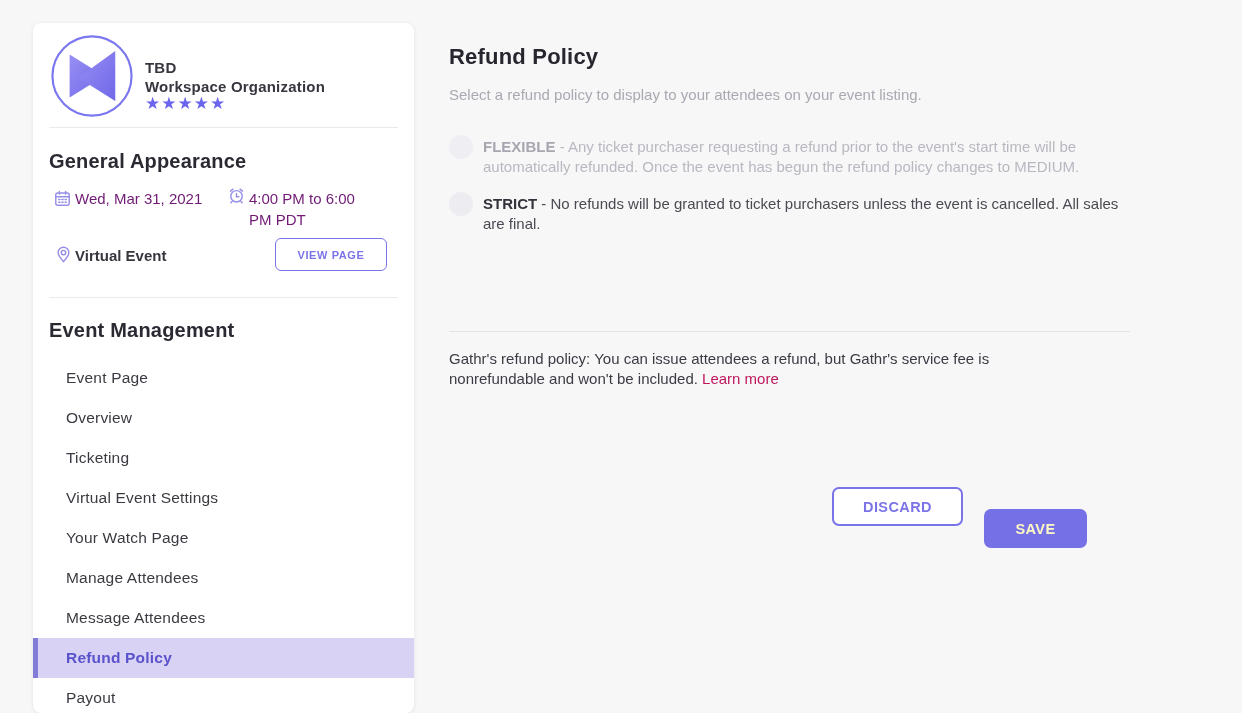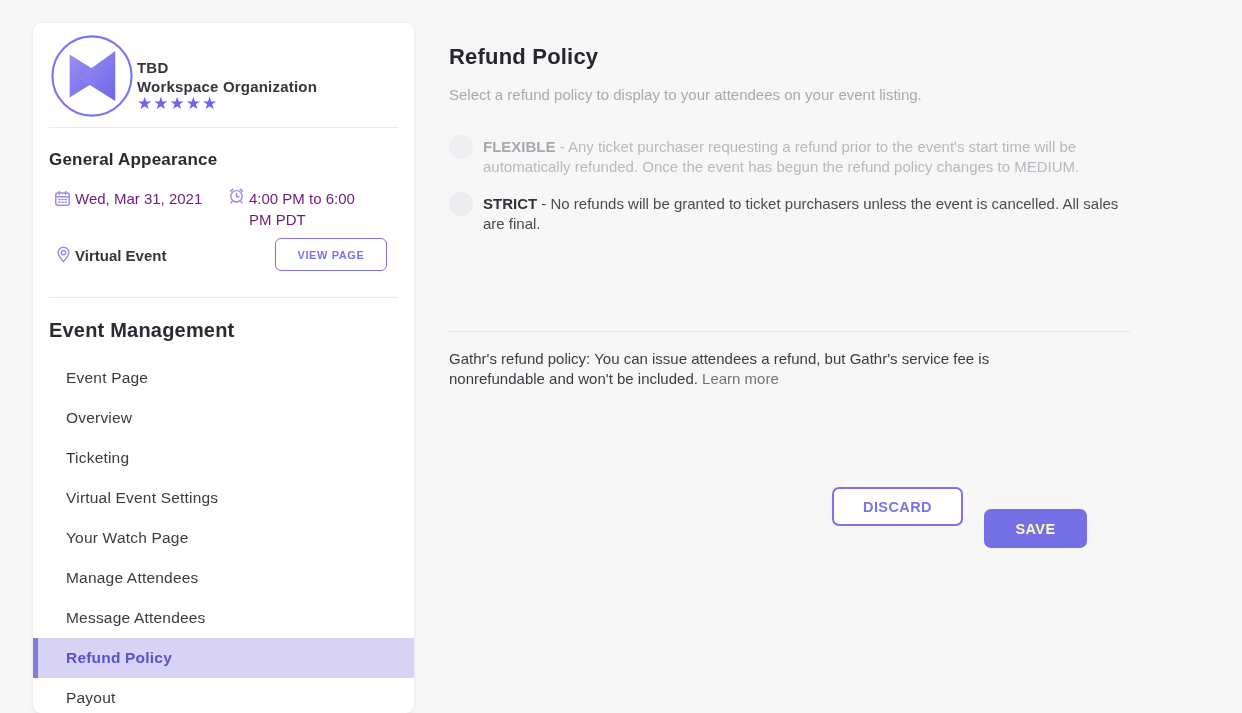--- a/index.html
+++ b/index.html
@@ -12,27 +12,27 @@
   }
 
   
   .sidebar-card {
     position:absolute; left:33px; top:23px; width:381px; height:690px;
     background:#ffffff; border-radius:8px;
     box-shadow:0 1px 4px rgba(30,30,60,.07), 0 0 1px rgba(30,30,60,.08);
   }
   .org-header { position:relative; height:104px; padding:10px 16px 0 16px; display:flex; align-items:flex-start; }
   .org-logo { width:86px; height:86px; flex:0 0 86px; }
-  .org-text { margin-left:2px; padding-top:25px; line-height:19px; }
+  .org-text { margin-left:10px; padding-top:25px; line-height:19px; }
   .org-name1, .org-name2 { font-weight:bold; font-size:15px; color:#37363e; letter-spacing:.2px; }
   .org-stars { color:#6b64ee; font-size:17px; letter-spacing:1px; line-height:15px; }
   .divider { height:1px; background:#e9e9ee; margin:0 16px; }
 
   .general-section { position:relative; height:169px; }
-  .section-heading { position:absolute; left:16px; font-weight:bold; font-size:17px; color:#2b2a33; letter-spacing:.2px; }
+  .section-heading { position:absolute; left:16px; font-weight:bold; font-size:20px; color:#2b2a33; letter-spacing:.2px; }
   .ga-heading { top:22px; }
   .ga-row-icon { position:absolute; width:19px; height:19px; }
   .ga-text { position:absolute; font-size:15px; color:#701a75; }
   .date-icon { left:20px; top:61px; }
   .date-text { left:42px; top:62px; }
   .clock-icon { left:194px; top:58px; }
   .time-text { left:216px; top:60px; width:132px; line-height:21px; }
   .pin-icon { left:21px; top:117px; }
   .loc-text { left:42px; top:119px; font-weight:bold; color:#37363e; }
   .view-page-btn {
@@ -70,21 +70,21 @@
     margin:-4.5px 0 0 -4.5px; border-radius:50%; background:#fff;
   }
   .option-text { font-size:15px; line-height:20px; max-width:652px; color:#4b4a52; padding-top:2px; }
   .option-text .opt-label { font-weight:bold; color:#33323b; }
   .option-row.disabled .option-text { color:#b9b8c0; }
   .option-row.disabled .opt-label { color:#a8a7b0; }
 
   .main-divider { position:absolute; top:331px; left:0; width:681px; height:1px; background:#e3e3e8; }
 
   .policy-note { position:absolute; top:349px; left:0; width:634px; font-size:15px; line-height:20px; color:#3c3b44; }
-  .learn-more-link { color:#737373; text-decoration:none; cursor:pointer;margin-top:12px; }
+  .learn-more-link { color:#be185d; text-decoration:none; cursor:pointer;margin-top:12px; }
 
   .actions { position:absolute; top:487px; left:416px; width:671px; display:flex; justify-content:flex-end; gap:21px; }
   .btn { border-radius:7px; font-family:"Liberation Sans", sans-serif; cursor:pointer; letter-spacing:.4px;font-weight:bold; }
   .btn-discard {
     width:131px; height:39px; background:#fff; border:2px solid #7b74e8;
     color:#7b74e8; font-size:14.5px;
   }
   .btn-save {
     width:103px; height:39px; background:#7570e6; border:none;
     color:#fef9c3; font-size:14.5px;margin-top:22px;

